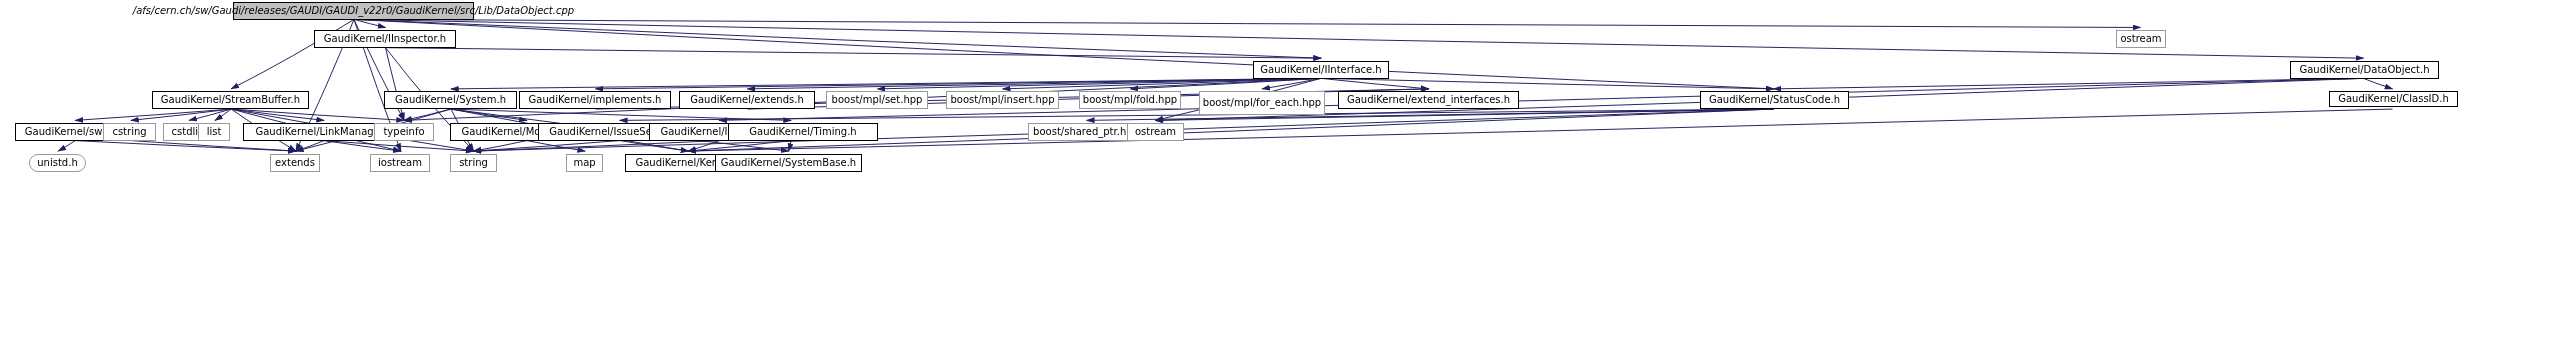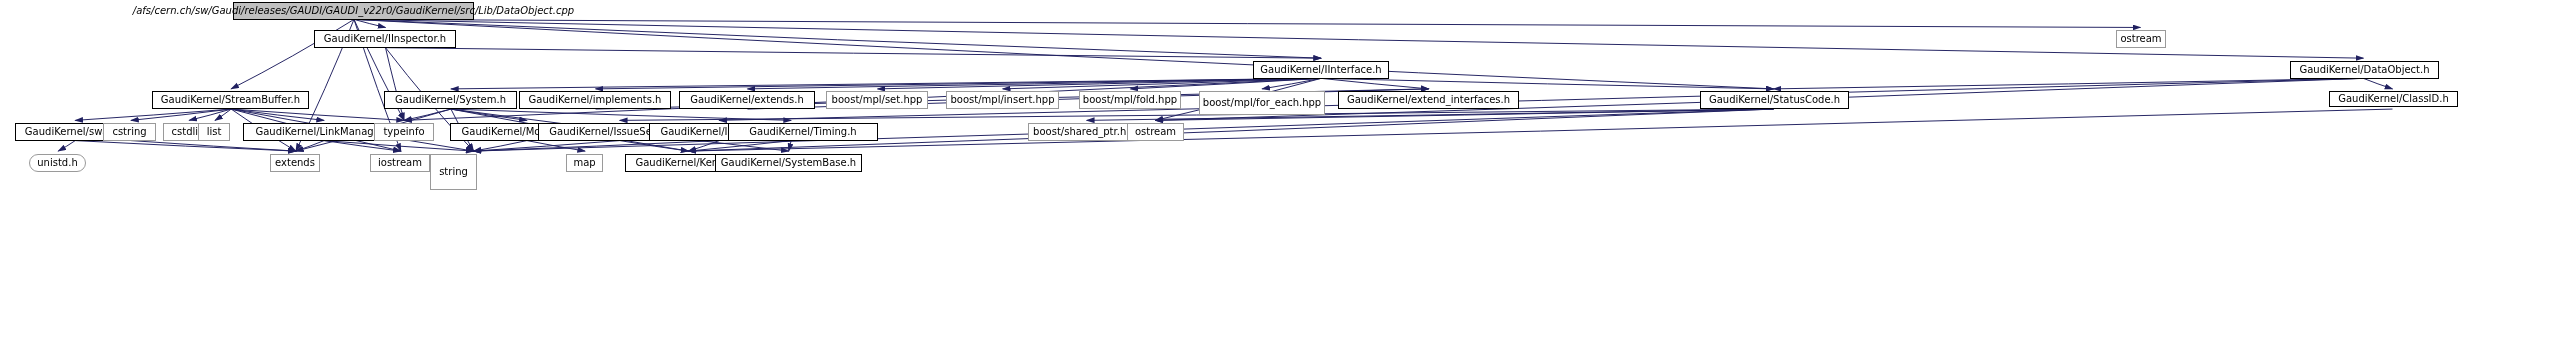--- a/index.html
+++ b/index.html
@@ -152,19 +152,19 @@
       <div class="node ext" style="left: 374px; top: 123px; width: 60px; height: 18px;">typeinfo</div>
       <div class="node" style="left: 450px; top: 123px; width: 152px; height: 18px;">GaudiKernel/ModuleInfo.h</div>
       <div class="node" style="left: 538px; top: 123px; width: 162px; height: 18px;">GaudiKernel/IssueSeverity.h</div>
       <div class="node" style="left: 649px; top: 123px; width: 139px; height: 18px;">GaudiKernel/IRegistry.h</div>
       <div class="node" style="left: 728px; top: 123px; width: 150px; height: 18px;">GaudiKernel/Timing.h</div>
       <div class="node ext" style="left: 1028px; top: 123px; width: 116px; height: 18px;">boost/shared_ptr.hpp</div>
       <div class="node ext" style="left: 1127px; top: 123px; width: 57px; height: 18px;">ostream</div>
       <div class="node ext" style="left: 29px; top: 154px; width: 57px; height: 18px; border-radius: 9px;">unistd.h</div>
       <div class="node ext" style="left: 270px; top: 154px; width: 50px; height: 18px;">extends</div>
       <div class="node ext" style="left: 370px; top: 154px; width: 60px; height: 18px;">iostream</div>
-      <div class="node ext" style="left: 430px; top: 154px; width: 47px; height: 36px;">string</div>
+      <div class="node ext" style="left: 450px; top: 154px; width: 47px; height: 18px;">string</div>
       <div class="node ext" style="left: 566px; top: 154px; width: 37px; height: 18px;">map</div>
       <div class="node" style="left: 625px; top: 154px; width: 126px; height: 18px;">GaudiKernel/Kernel.h</div>
       <div class="node" style="left: 715px; top: 154px; width: 147px; height: 18px;">GaudiKernel/SystemBase.h</div>
     </div>
 </div>
 
 
 </body></html>

